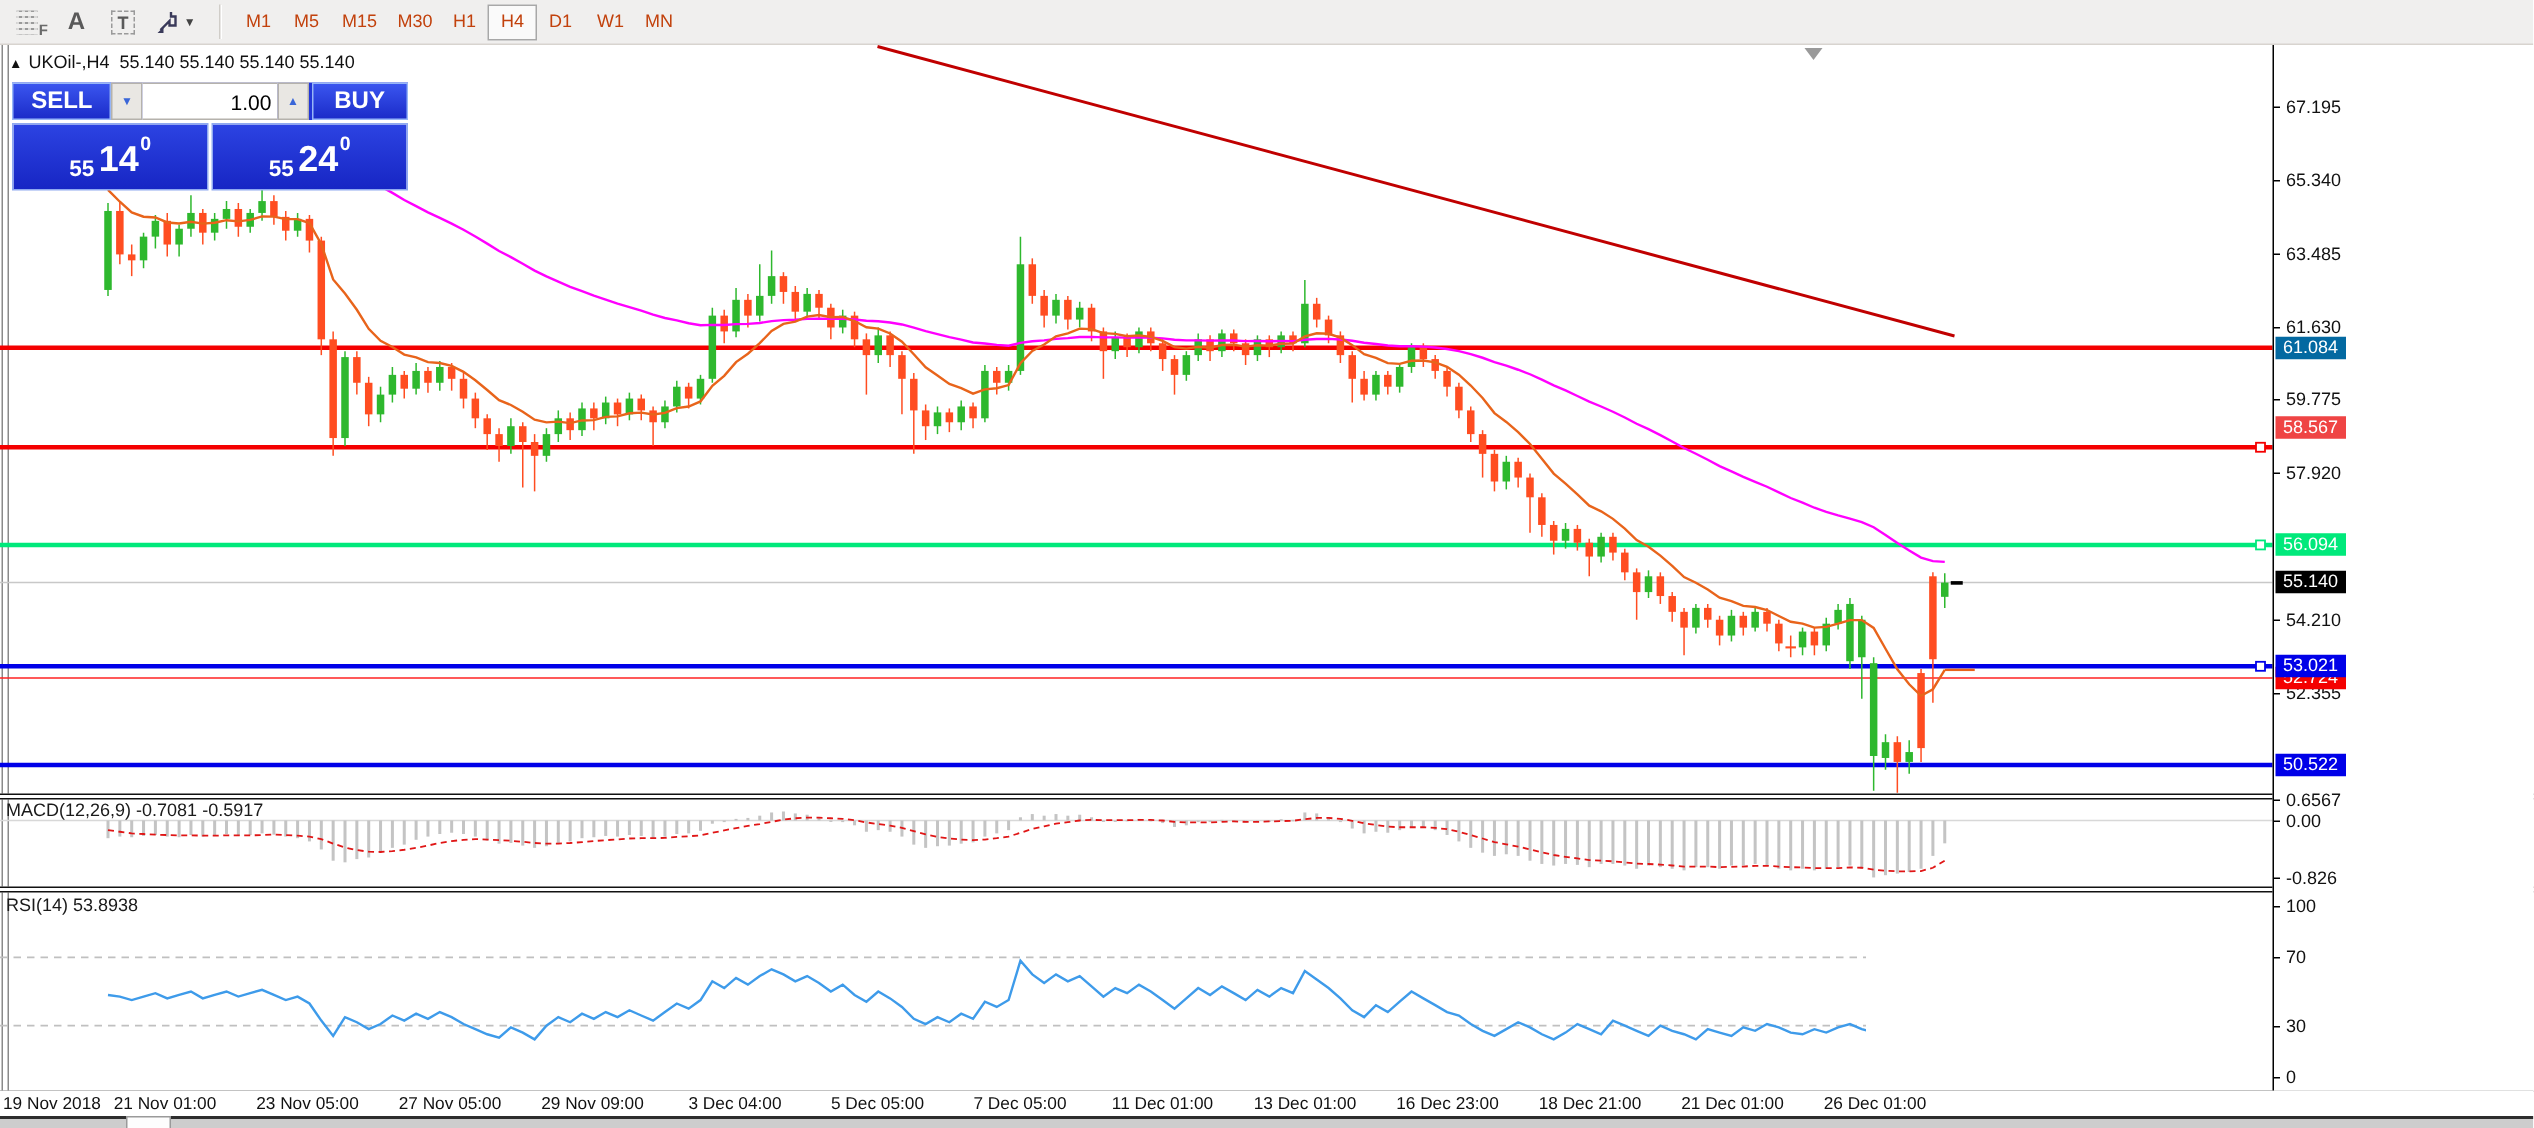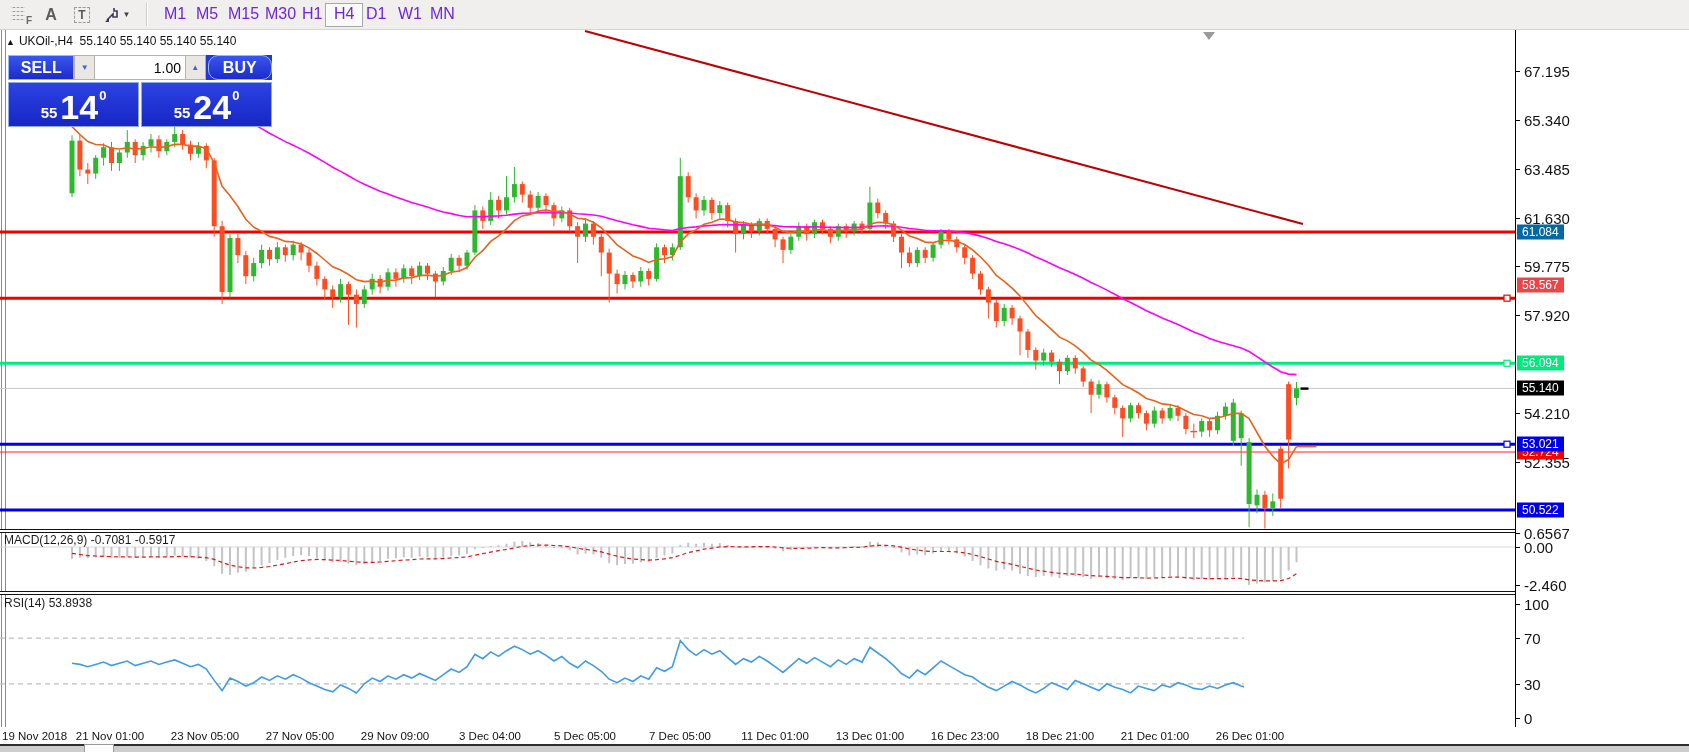--- a/index.html
+++ b/index.html
@@ -14,66 +14,66 @@
     background-size:14px 16px;background-repeat:no-repeat;}
   .fib-grid::before{content:"";position:absolute;left:0;top:0;width:14px;height:16px;
     background-image:repeating-linear-gradient(to right,rgba(240,239,238,.75) 0 2px,transparent 2px 4px);}
   .fib-f{position:absolute;right:-1px;bottom:-3px;font-size:10px;font-weight:bold;color:#6a6a6a;}
   #icon-text-a{left:40px;width:22px;font-size:16px;font-weight:bold;}
   #icon-text-t{left:70px;width:24px;}
   .t-box{border:1px dashed #9a9a9a;padding:0 3px;font-size:12px;font-weight:bold;color:#5a5a5a;}
   #icon-arrows{left:100px;width:34px;}
   .caret{font-size:8px;color:#444;margin-left:3px;}
   .tb-sep{position:absolute;left:146px;top:3px;width:1px;height:23px;background:#d0cdc8;border-right:1px solid #fff;}
-  .tf-btn{position:absolute;top:3px;height:22px;line-height:22px;padding:0 9px;font-size:16px;color:#6d28d9;cursor:pointer;}
+  .tf-btn{position:absolute;top:3px;height:22px;line-height:22px;padding:0 9px;font-size:12px;color:#c2410c;cursor:pointer;}
   .tf-btn.active{background:#fafafa;border:1px solid #a8a8a8;line-height:20px;padding:0 8px;}
 
   
   #chart-window{position:absolute;left:0;top:30px;width:1689px;height:722px;background:#fff;}
   .win-edge{position:absolute;top:0;bottom:0;width:1px;background:#8a8a8a;}
 
   #main-pane{position:absolute;left:0;top:0;width:1516px;height:499px;overflow:hidden;}
   #macd-pane{position:absolute;left:0;top:501px;width:1516px;height:60px;overflow:hidden;}
   #rsi-pane{position:absolute;left:0;top:564px;width:1244px;height:133px;overflow:hidden;}
   .pane-sep{position:absolute;left:0;width:1689px;height:2px;border-top:1px solid #111;border-bottom:1px solid #111;background:#fff;}
   #sep1{top:499px;}#sep2{top:561px;}#sep3{top:697px;height:1px;border-bottom:none;background:none;}
 
   .pane-label{position:absolute;left:4px;top:2px;font-size:12px;color:#1a1a1a;white-space:nowrap;z-index:5;}
   #symbol-title{position:absolute;left:6px;top:4px;font-size:12px;color:#111;z-index:6;}
   #symbol-title .arrow{font-size:9px;margin-right:4px;cursor:pointer;}
 
   
   #price-axis{position:absolute;right:0;top:0;width:173px;height:697px;background:#fff;border-left:1px solid #000;z-index:8;}
-  .tick-label{position:absolute;left:8px;font-size:15px;color:#111;transform:translateY(-50%);white-space:nowrap;}
+  .tick-label{position:absolute;left:8px;font-size:12px;color:#111;transform:translateY(-50%);white-space:nowrap;}
   .tick-mark{position:absolute;left:0;width:4px;height:1px;background:#000;}
   .badge{position:absolute;left:1px;height:15px;line-height:15px;padding:0 5px;font-size:12px;color:#fff;transform:translateY(-50%);white-space:nowrap;}
 
   
   #time-axis{position:absolute;left:0;top:697px;width:1689px;height:17px;background:#fff;}
   .time-label{position:absolute;top:3px;font-size:11.5px;color:#111;white-space:nowrap;transform:translateX(-50%);}
   .time-label.first{transform:none;}
 
   
   #bottom-strip{position:absolute;left:0;top:714px;width:1689px;height:8px;background:#fff;}
   .strip-seg{position:absolute;top:0;height:8px;background:#cdcdcd;border-top:2px solid #2e2e2e;box-sizing:border-box;}
   #strip-tab{position:absolute;top:0;height:8px;background:#fdfdfd;border:1px solid #9a9a9a;border-bottom:none;box-sizing:border-box;}
 
   
   #trade-panel{position:absolute;left:8px;top:25px;width:264px;z-index:7;}
   #tp-row1{position:relative;height:25px;background:#2336d8;display:flex;}
   .tp-btn{color:#fff;font-size:16px;font-weight:bold;display:flex;align-items:center;justify-content:center;background:linear-gradient(#3a55ef,#1b2cc9);border:1px solid #97b6f7;box-sizing:border-box;cursor:pointer;}
   #sell-btn{width:68px;}
-  #buy-btn{width:66px;margin-left:2px;border-radius:10px;}
+  #buy-btn{width:66px;margin-left:2px;}
   .spin-btn{width:21px;background:#e9e7e3;border:1px solid #b5b2ac;box-sizing:border-box;display:flex;align-items:center;justify-content:center;font-size:8px;color:#3a66d8;cursor:pointer;}
   #volume-input{width:82px;border:1px solid #b5b2ac;border-left:none;border-right:none;font-size:14px;text-align:right;padding:0 4px;font-family:"Liberation Sans",sans-serif;}
   #tp-row2{position:relative;height:45px;margin-top:2px;display:flex;}
   .price-box{flex:1;background:linear-gradient(#2c43e2,#1726c4);border:1px solid #8fa9f0;box-sizing:border-box;color:#fff;display:flex;align-items:flex-end;justify-content:center;padding-bottom:3px;cursor:pointer;}
   .price-box + .price-box{margin-left:2px;}
   .p-small{font-size:15px;font-weight:bold;margin-right:3px;line-height:20px;}
-  .p-big{font-size:34px;font-weight:bold;line-height:32px;}
+  .p-big{font-size:24px;font-weight:bold;line-height:32px;}
   .p-sup{font-size:13px;font-weight:bold;line-height:30px;vertical-align:top;margin-left:1px;transform:translateY(-12px);}
 
   
   #annotation{position:absolute;left:1228px;top:72px;font-size:30px;color:#ff0000;z-index:6;white-space:nowrap;}
 
   #shift-marker{position:absolute;left:1203px;top:2px;width:0;height:0;border-left:6px solid transparent;border-right:6px solid transparent;border-top:8px solid #9a9a9a;z-index:4;}
 </style>
 </head>
 <body>
 
@@ -678,21 +678,21 @@
         <div class="badge" style="top:333.2893299999998px;background:#00e97b">56.094</div>
         <div class="badge" style="top:422.0214299999999px;background:#f40000">52.724</div>
         <div class="badge" style="top:414.20141999999976px;background:#0000e8">53.021</div>
         <div class="badge" style="top:480.00008999999983px;background:#0000e8">50.522</div>
         <div class="badge" style="top:358.4081499999998px;background:#000000">55.140</div>
         <div class="tick-mark" style="top:502.913785px"></div>
         <div class="tick-label" style="top:502.913785px">0.6567</div>
         <div class="tick-mark" style="top:517px"></div>
         <div class="tick-label" style="top:517px">0.00</div>
         <div class="tick-mark" style="top:554.98795px"></div>
-        <div class="tick-label" style="top:554.98795px">-2.460</div>
+        <div class="tick-label" style="top:554.98795px">-0.826</div>
         <div class="tick-mark" style="top:574px"></div>
         <div class="tick-label" style="top:574px">100</div>
         <div class="tick-mark" style="top:608.2px"></div>
         <div class="tick-label" style="top:608.2px">70</div>
         <div class="tick-mark" style="top:653.8px"></div>
         <div class="tick-label" style="top:653.8px">30</div>
         <div class="tick-mark" style="top:688px"></div>
         <div class="tick-label" style="top:688px">0</div>
       </div>
 

